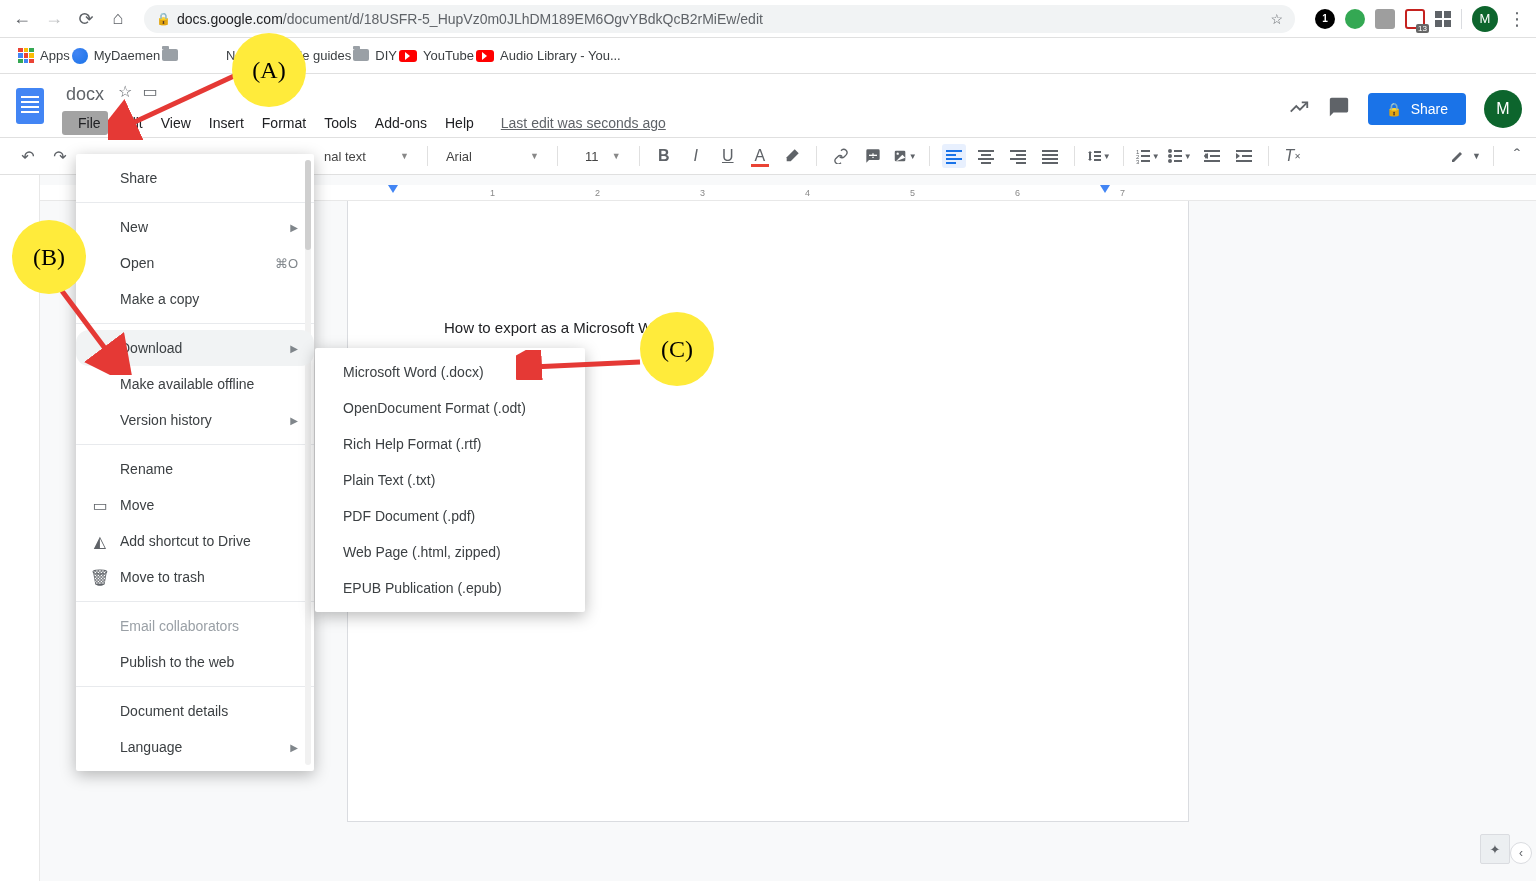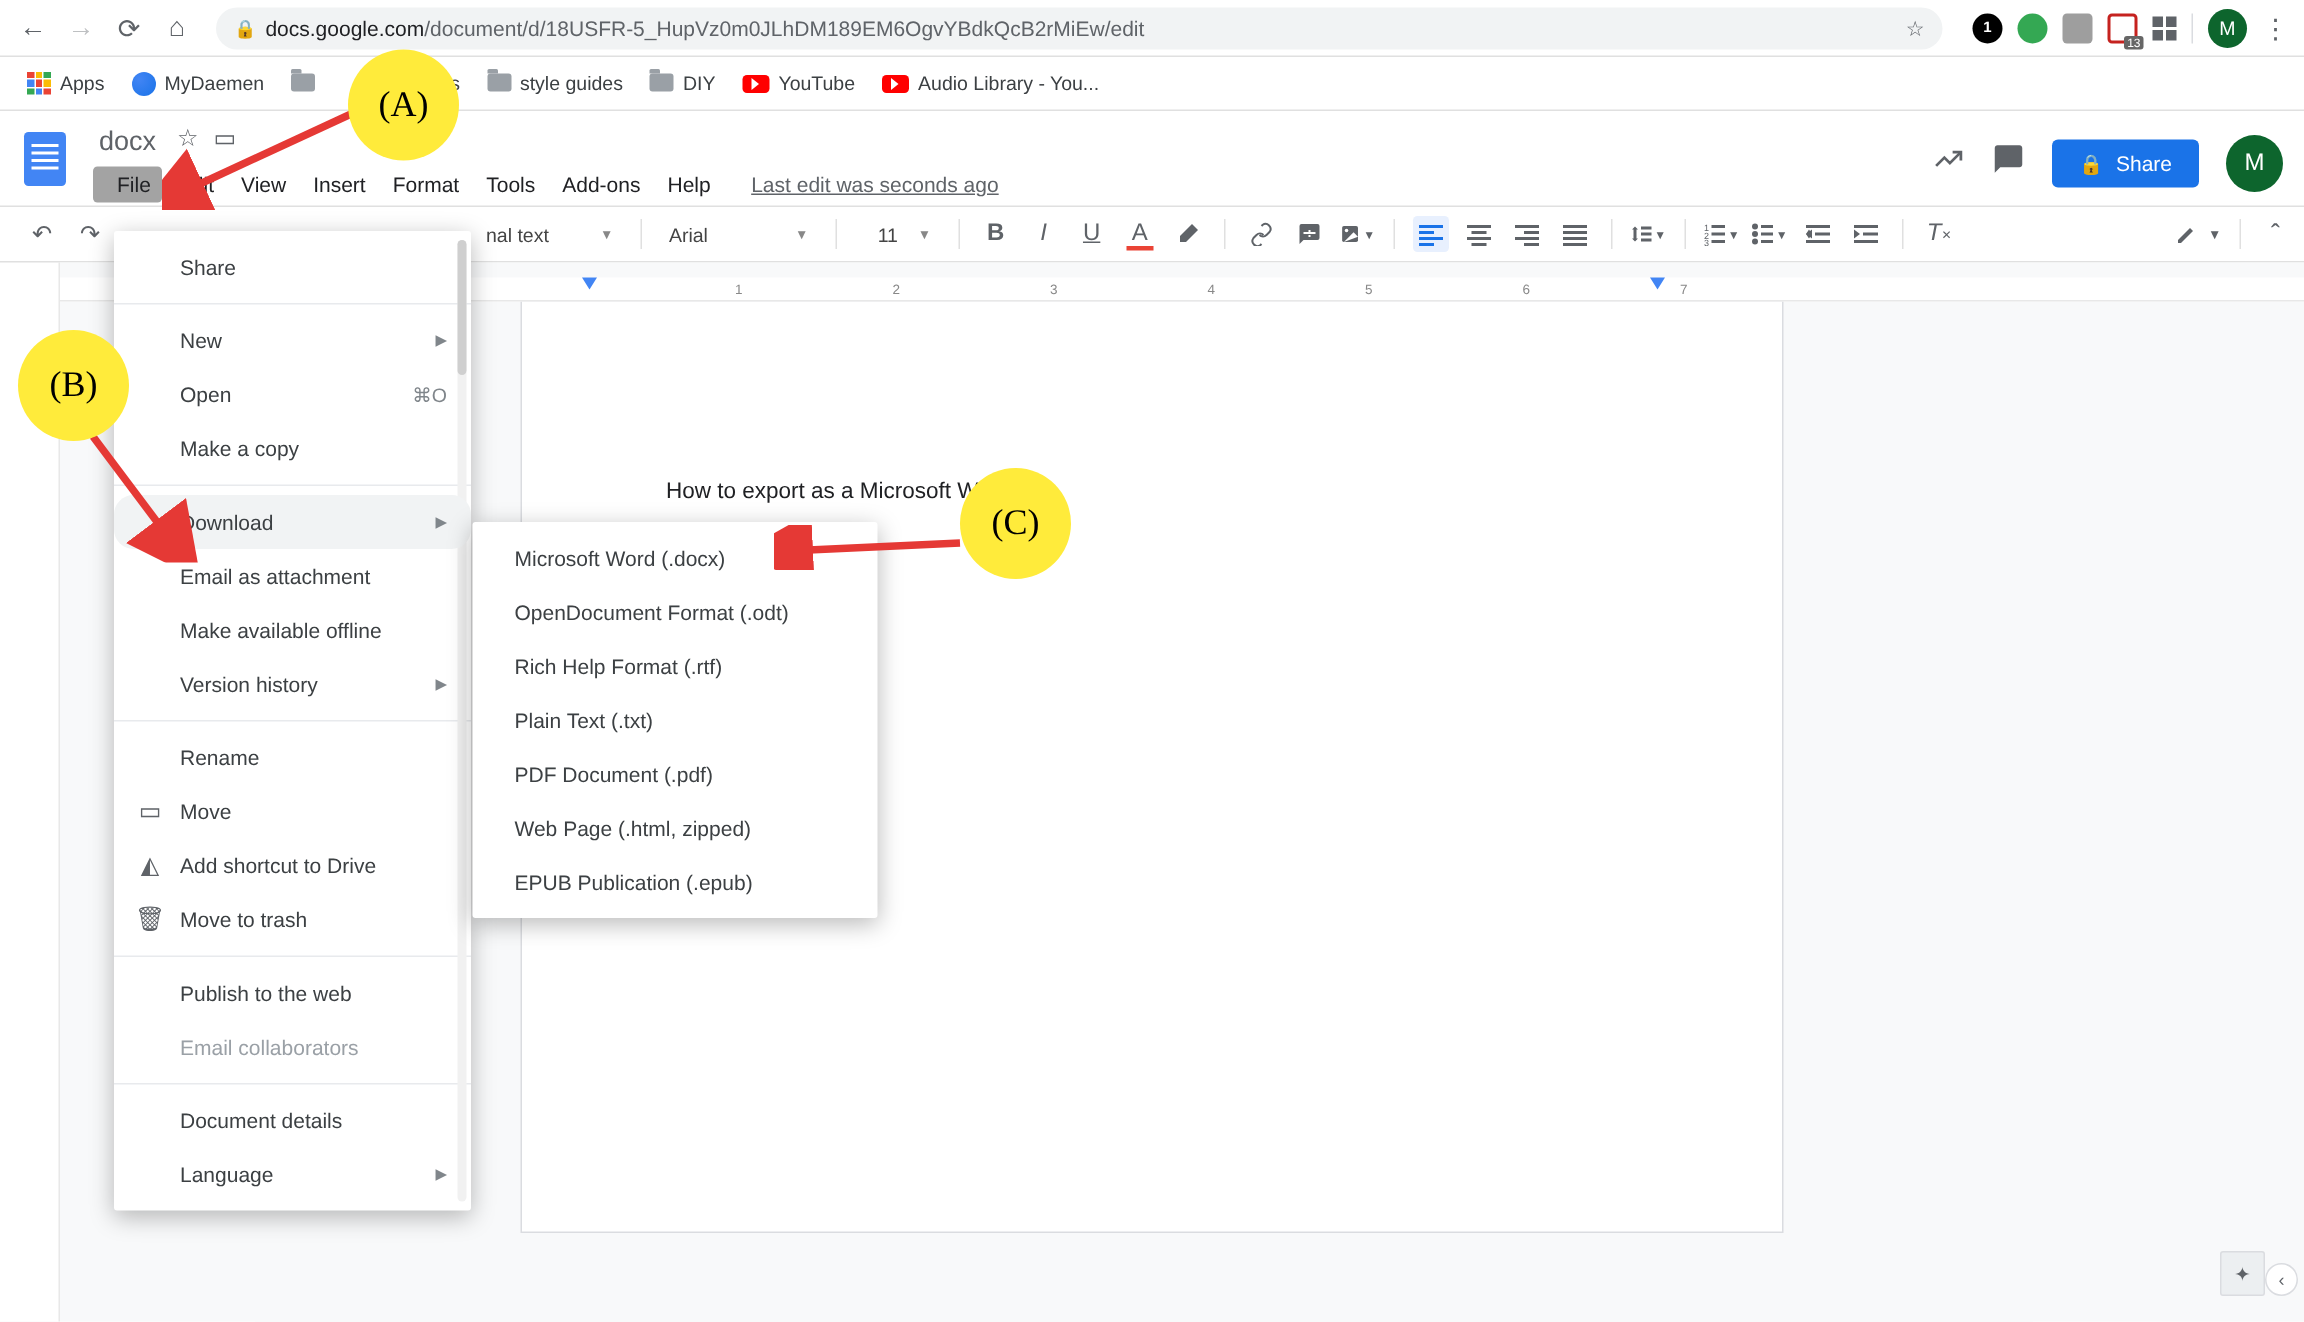--- a/index.html
+++ b/index.html
@@ -59,21 +59,21 @@
   .dots-square {width:16px;height:16px;display:grid;grid-template-columns:repeat(2,1fr);grid-template-rows:repeat(2,1fr);gap:2px;}
   .dots-square span{background:#5f6368;}
   .avatar-m {
     width:26px;height:26px;border-radius:50%;background:#0d652d;color:#fff;
     display:flex;align-items:center;justify-content:center;font-weight:500;
   }
   .three-dots{font-size:18px;color:#5f6368;}
 
   
   .bookmark-bar {
-    height:36px;display:flex;align-items:center;gap:18px;padding:0 18px;
+    height:36px;display:flex;align-items:center;gap:2px;padding:0 18px;
     border-bottom:1px solid #e0e0e0;font-size:13px;color:#3c4043;
   }
   .apps-grid {width:16px;height:16px;display:grid;grid-template-columns:repeat(3,1fr);grid-template-rows:repeat(3,1fr);gap:1px;}
   .apps-grid span:nth-child(1){background:#ea4335}
   .apps-grid span:nth-child(2){background:#fbbc04}
   .apps-grid span:nth-child(3){background:#34a853}
   .apps-grid span:nth-child(4){background:#4285f4}
   .apps-grid span:nth-child(5){background:#ea4335}
   .apps-grid span:nth-child(6){background:#fbbc04}
   .apps-grid span:nth-child(7){background:#34a853}
@@ -501,23 +501,20 @@
     </div>
   <div class="mi">
       <span>Make a copy</span>
     </div>
   <div class="menu-sep"></div>
   <div class="mi hover">
       <span>Download</span>
       <span class="sub">▶</span>
     </div>
   <div class="mi">
-      <span>Email as attachment</span>
-    </div>
-  <div class="mi">
       <span>Make available offline</span>
     </div>
   <div class="mi">
       <span>Version history</span>
       <span class="sub">▶</span>
     </div>
   <div class="menu-sep"></div>
   <div class="mi">
       <span>Rename</span>
     </div>
@@ -527,25 +524,25 @@
     </div>
   <div class="mi">
       <span class="ico">◭</span>
       <span>Add shortcut to Drive</span>
     </div>
   <div class="mi">
       <span class="ico">🗑</span>
       <span>Move to trash</span>
     </div>
   <div class="menu-sep"></div>
-  <div class="mi">
-      <span>Publish to the web</span>
-    </div>
   <div class="mi disabled">
       <span>Email collaborators</span>
+    </div>
+  <div class="mi">
+      <span>Publish to the web</span>
     </div>
   <div class="menu-sep"></div>
   <div class="mi">
       <span>Document details</span>
     </div>
   <div class="mi">
       <span>Language</span>
       <span class="sub">▶</span>
     </div>
 </div>

